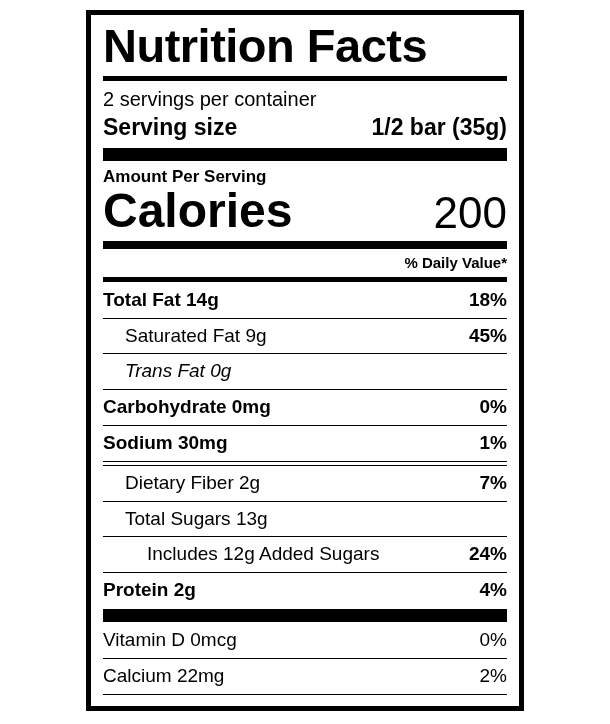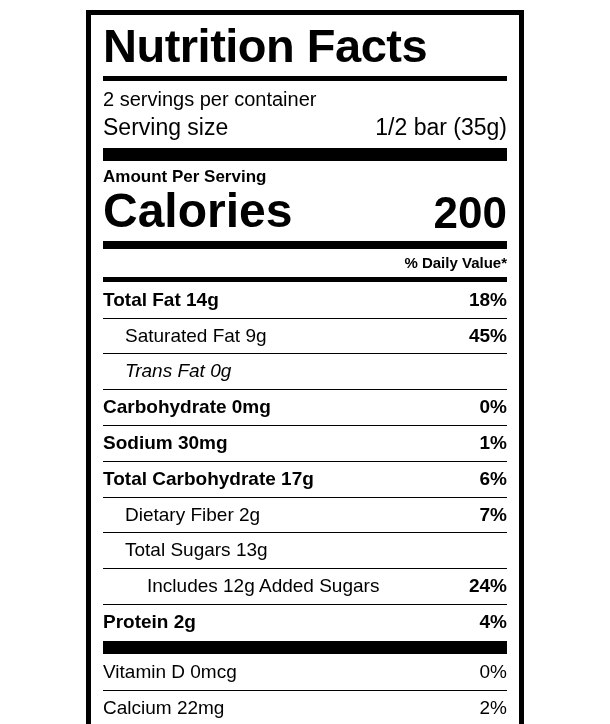--- a/index.html
+++ b/index.html
@@ -56,42 +56,42 @@
   .servings {
     font-size: 20px;
     line-height: 1.25;
     padding: 2px 0 1px 0;
   }
   .serving-size-row {
     display: flex;
     justify-content: space-between;
     align-items: baseline;
     font-size: 23px;
-    font-weight: normal;
+    font-weight: bold;
     padding: 1px 0 3px 0;
   }
   .amount-per {
     font-size: 17px;
     font-weight: bold;
     padding: 2px 0 0 0;
   }
   .cal-row {
     display: flex;
     justify-content: space-between;
     align-items: flex-end;
     padding: 0 0 2px 0;
   }
   .cal-label {
     font-size: 48px;
     font-weight: bold;
     line-height: 1;
   }
   .cal-value {
     font-size: 44px;
-    font-weight: bold;
+    font-weight: normal;
     line-height: 1;
   }
   .dv-header {
     text-align: right;
     font-size: 15px;
     font-weight: bold;
     padding: 1px 0 2px 0;
   }
   .row {
     display: flex;
@@ -160,24 +160,20 @@
     <span class="pct">0%</span>
   </div>
   <div class="rule-thin"></div>
 
   <div class="row">
     <span class="name b">Sodium 30mg</span>
     <span class="pct">1%</span>
   </div>
   <div class="rule-thin"></div>
 
-  <div class="row">
-    <span class="name b">Total Carbohydrate 17g</span>
-    <span class="pct">6%</span>
-  </div>
   <div class="rule-thin"></div>
 
   <div class="row">
     <span class="name ind1">Dietary Fiber 2g</span>
     <span class="pct">7%</span>
   </div>
   <div class="rule-thin"></div>
 
   <div class="row">
     <span class="name ind1">Total Sugars 13g</span>

